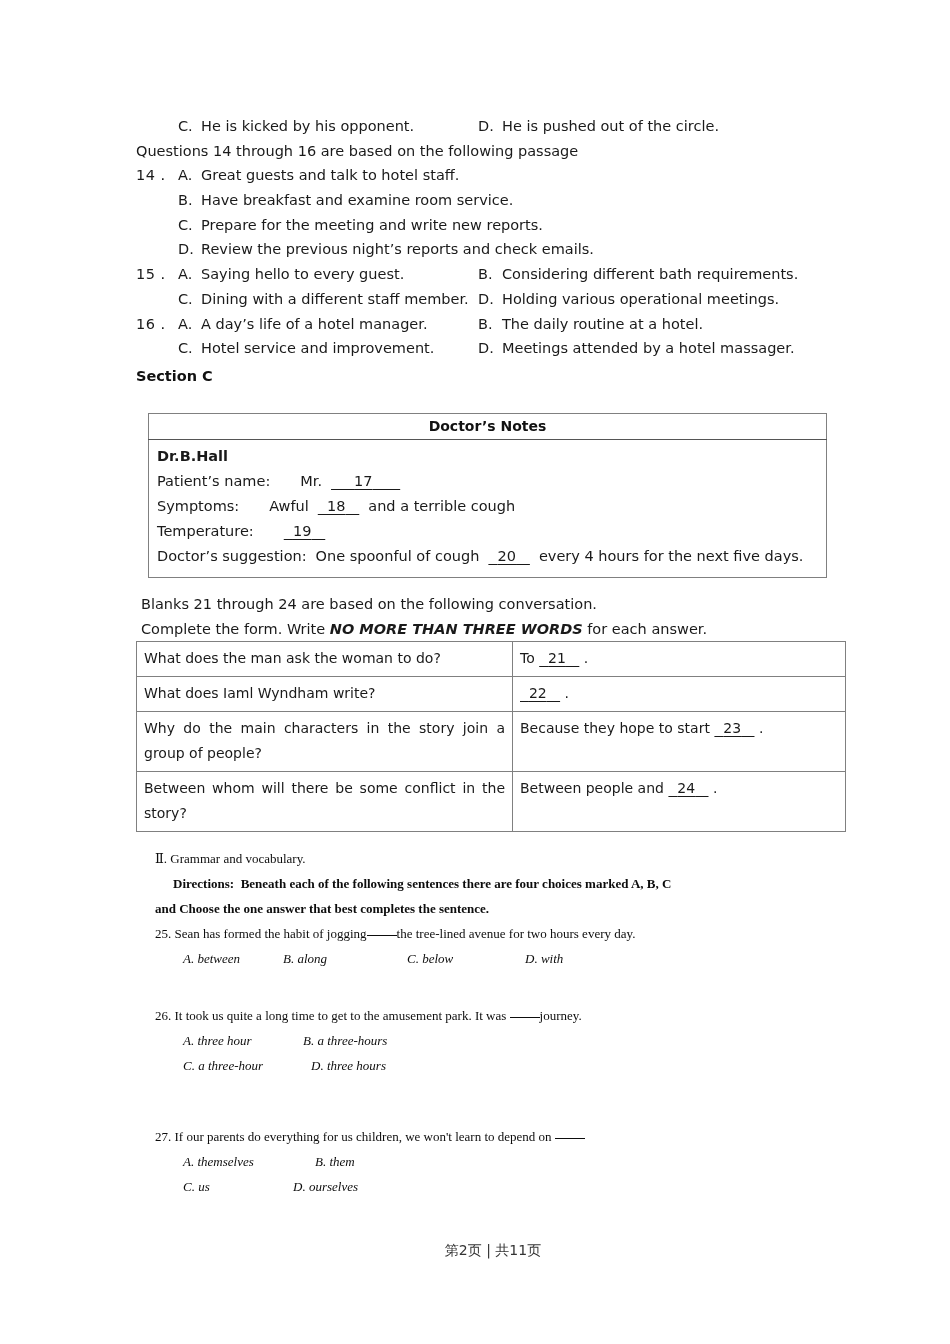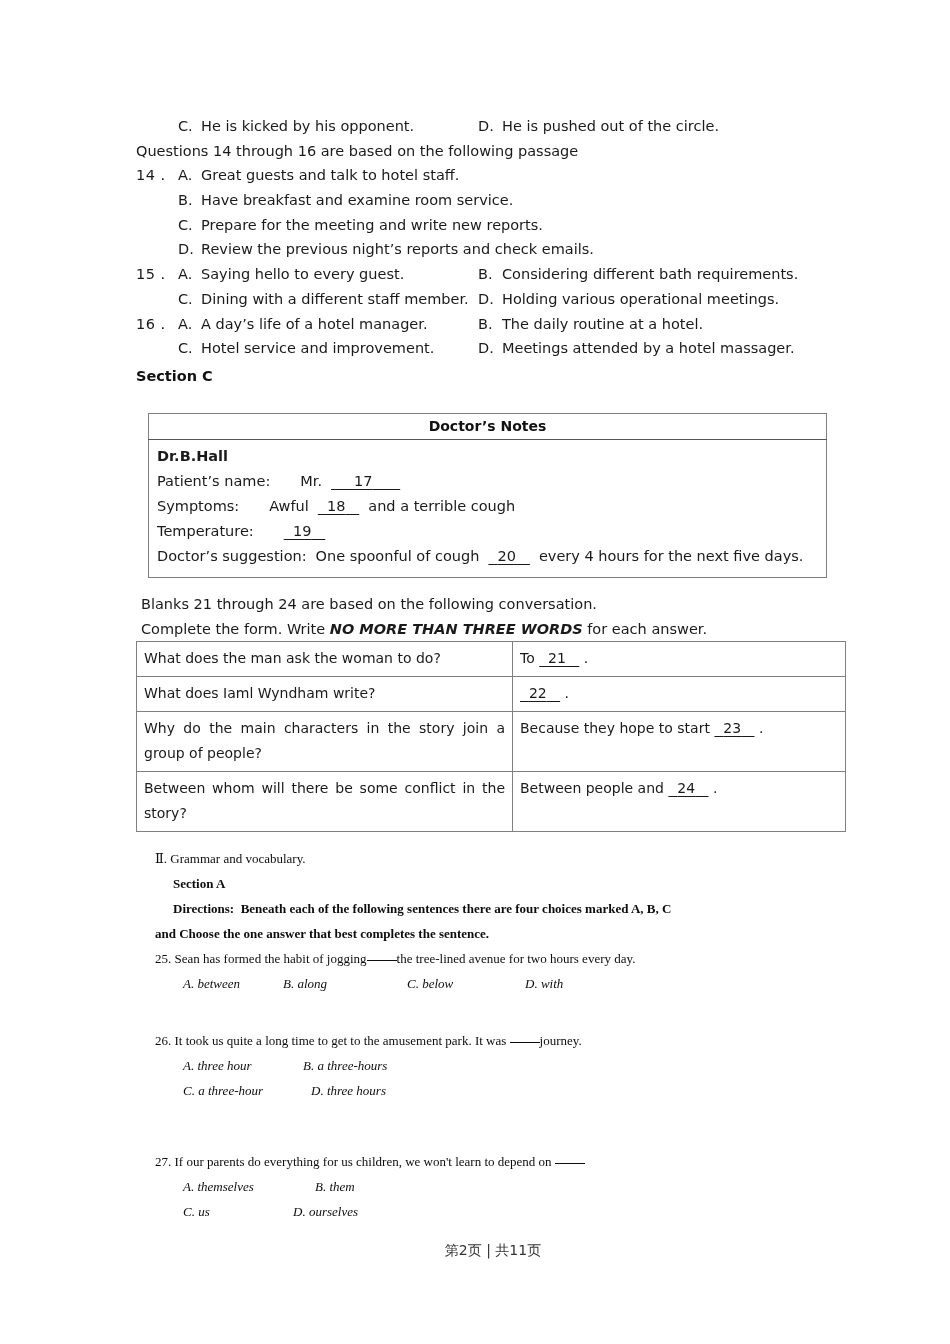--- a/index.html
+++ b/index.html
@@ -298,21 +298,20 @@
       <td class="qcol">Between whom will there be some conflict in the story?</td>
       <td class="acol">
         <span>Between people and </span><span class="blank-u">&nbsp;&nbsp;<span>24</span>&nbsp;&nbsp;&nbsp;</span><span> .</span>
       </td>
     </tr>
   </tbody>
     </table>
 
   <div class="serif-block">
     <div class="s-line">Ⅱ. Grammar and vocabulary.</div>
-    <div class="s-line ind1 sb">Section A</div>
     <div class="s-line ind1">
       <span class="sb">Directions:</span><span>&nbsp; </span><span class="sb">Beneath each of the following sentences there are four choices marked A, B, C</span>
     </div>
     <div class="s-line sb">and Choose the one answer that best completes the sentence.</div>
 
     <div class="s-line">
       <span>25. Sean has formed the habit of jogging</span><span class="ul-blank"></span><span>the tree-lined avenue for two hours every day.</span>
     </div>
     <div class="s-line ind2">
       <span class="opt-col" style="width:100px">A. between</span><span class="opt-col" style="width:124px">B. along</span><span class="opt-col" style="width:118px">C. below</span><span class="opt-col">D. with</span>

